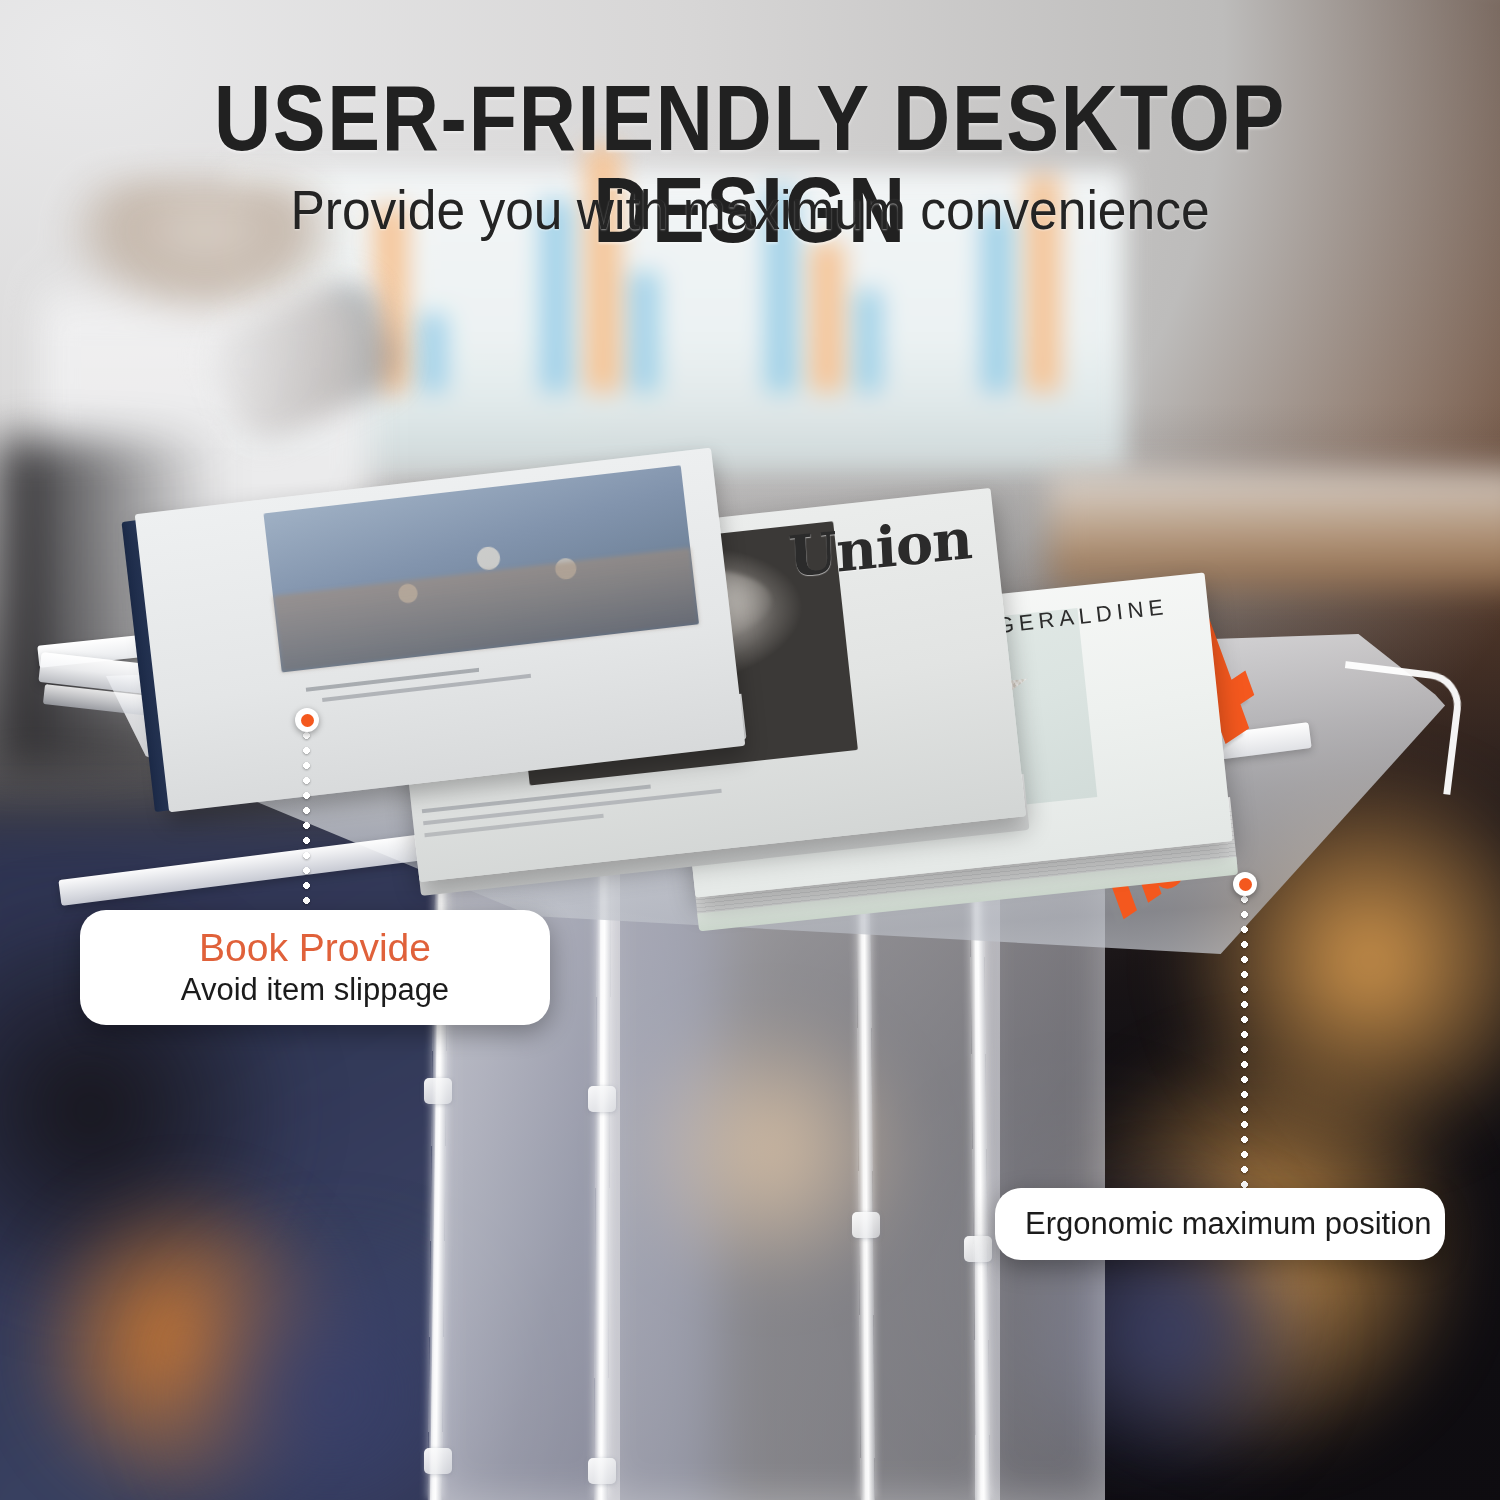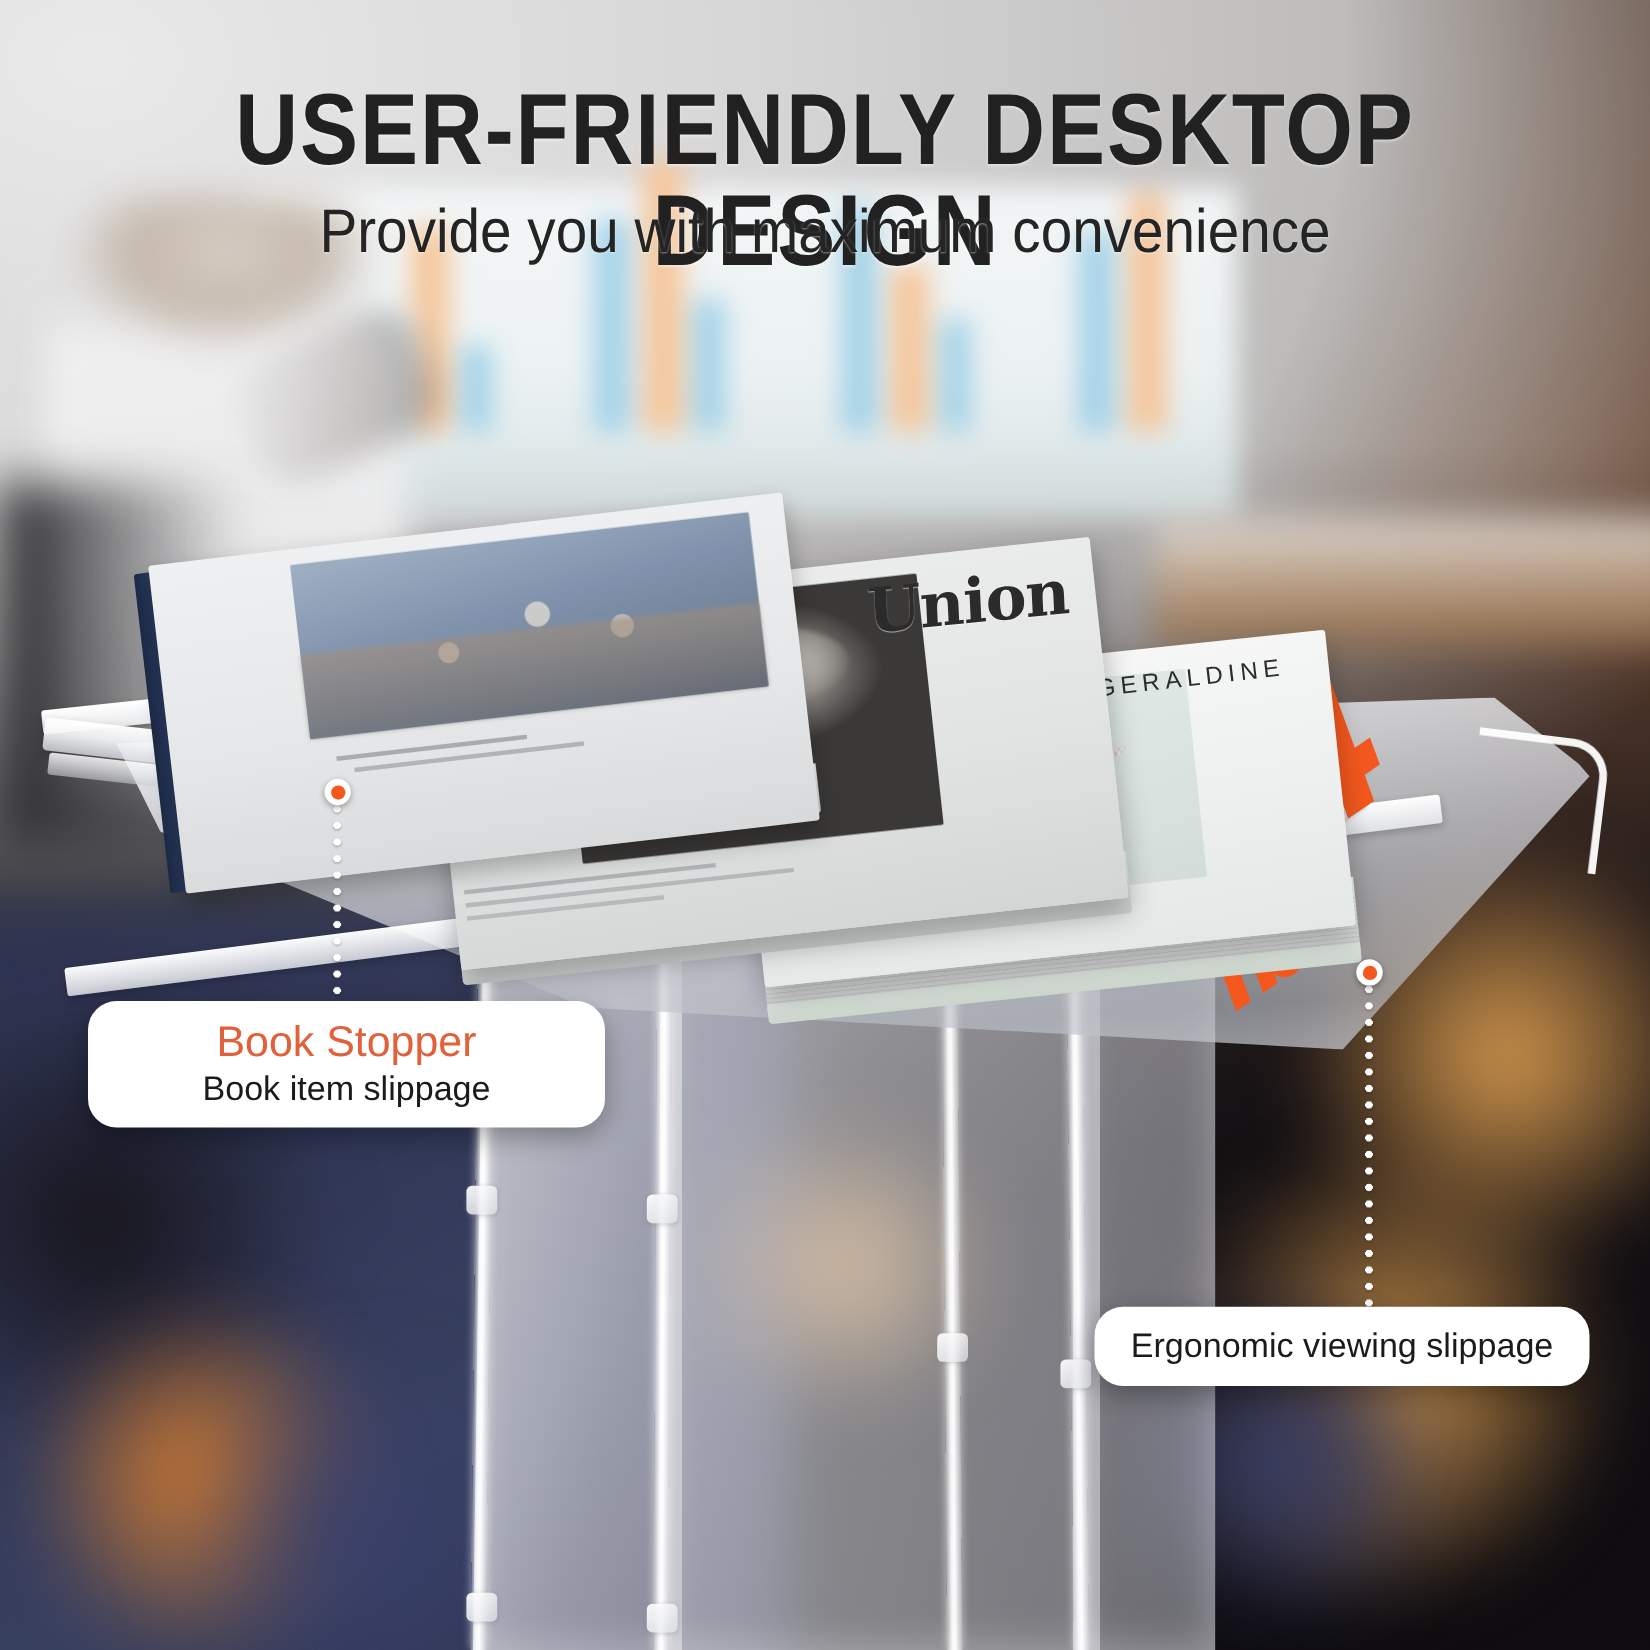--- a/index.html
+++ b/index.html
@@ -573,28 +573,28 @@
         <div class="cap2"></div>
       </div>
     </div>
   </div>
 
   <div class="leader" style="left:302px; top:728px; height:182px;"></div>
   <div class="marker" style="left:295px; top:708px;">
       <i></i>
     </div>
   <div class="card" style="left:80px; top:910px; width:470px;">
-    <div class="ttl">Book Stopper</div>
-    <div class="sub">Book item slippage</div>
+    <div class="ttl">Book Provide</div>
+    <div class="sub">Avoid item slippage</div>
   </div>
 
   <div class="leader" style="left:1240px; top:892px; height:300px;"></div>
   <div class="marker" style="left:1233px; top:872px;">
       <i></i>
     </div>
   <div class="card" style="left:995px; top:1188px; width:450px;">
-    <div class="sub">Ergonomic viewing slippage</div>
+    <div class="sub">Ergonomic maximum position</div>
   </div>
 
   <div class="headline">USER-FRIENDLY DESKTOP DESIGN</div>
   <div class="subhead">Provide you with maximum convenience</div>
 
 </div>
 
 </body></html>

